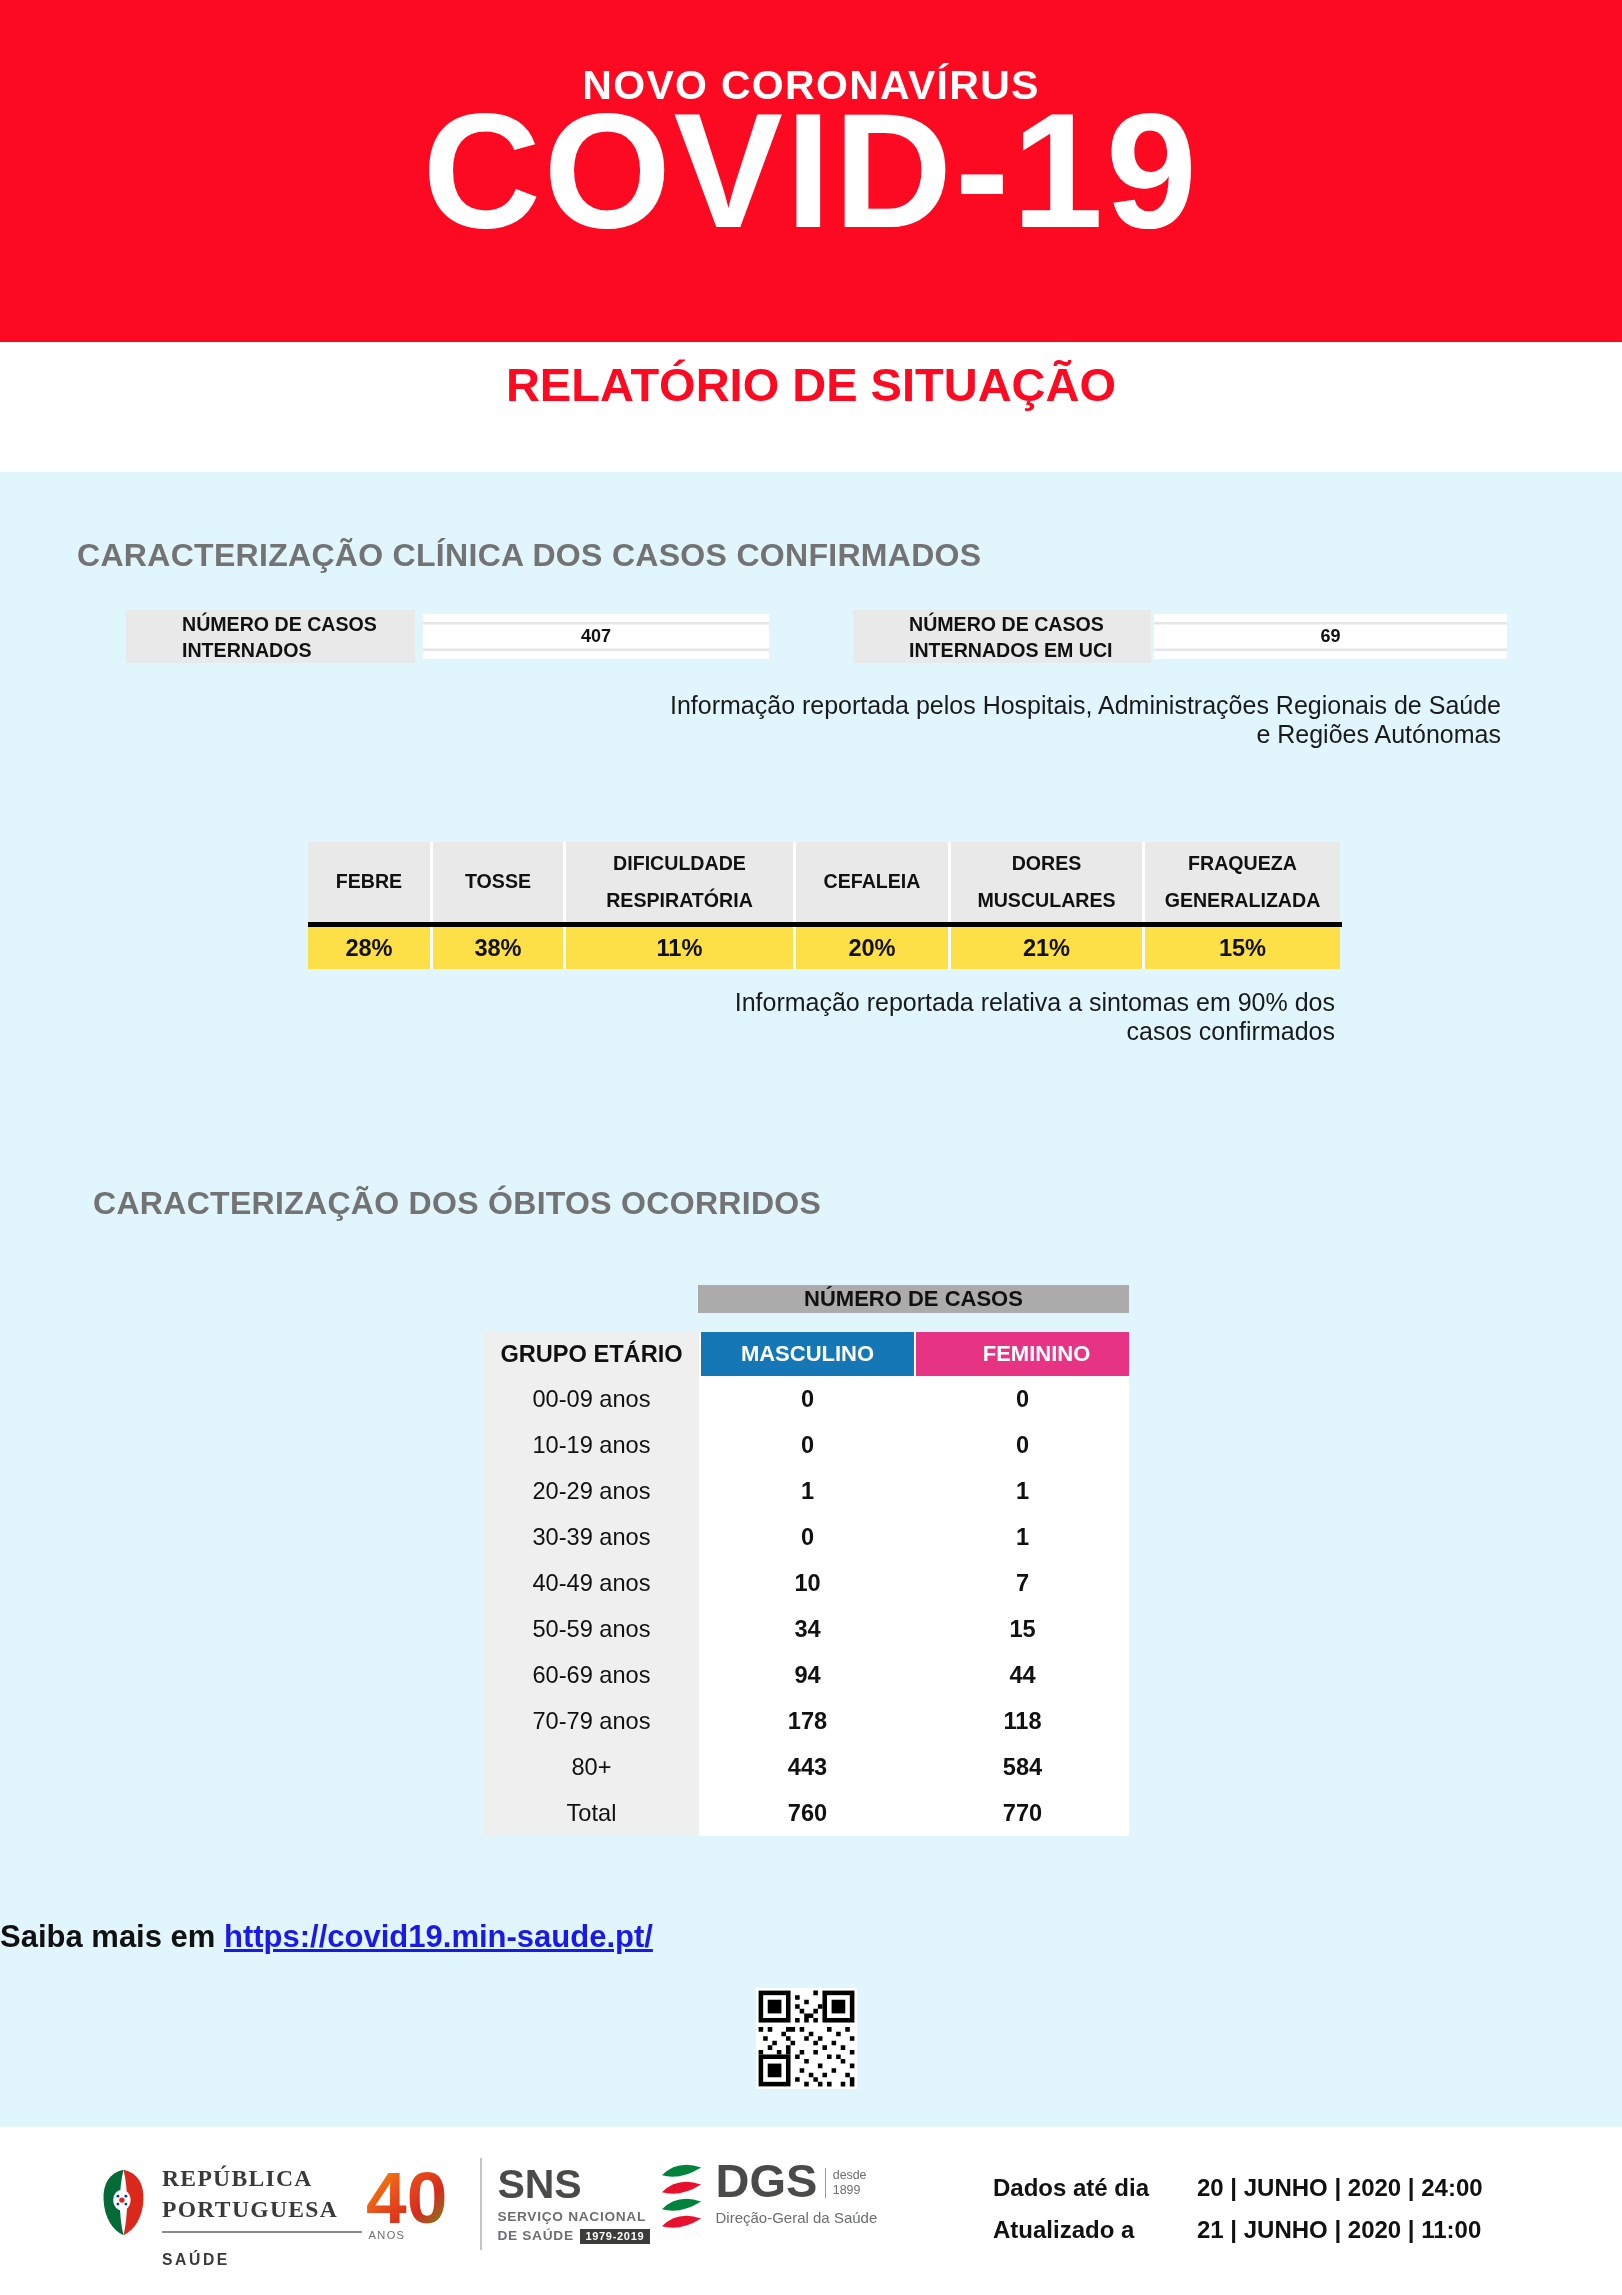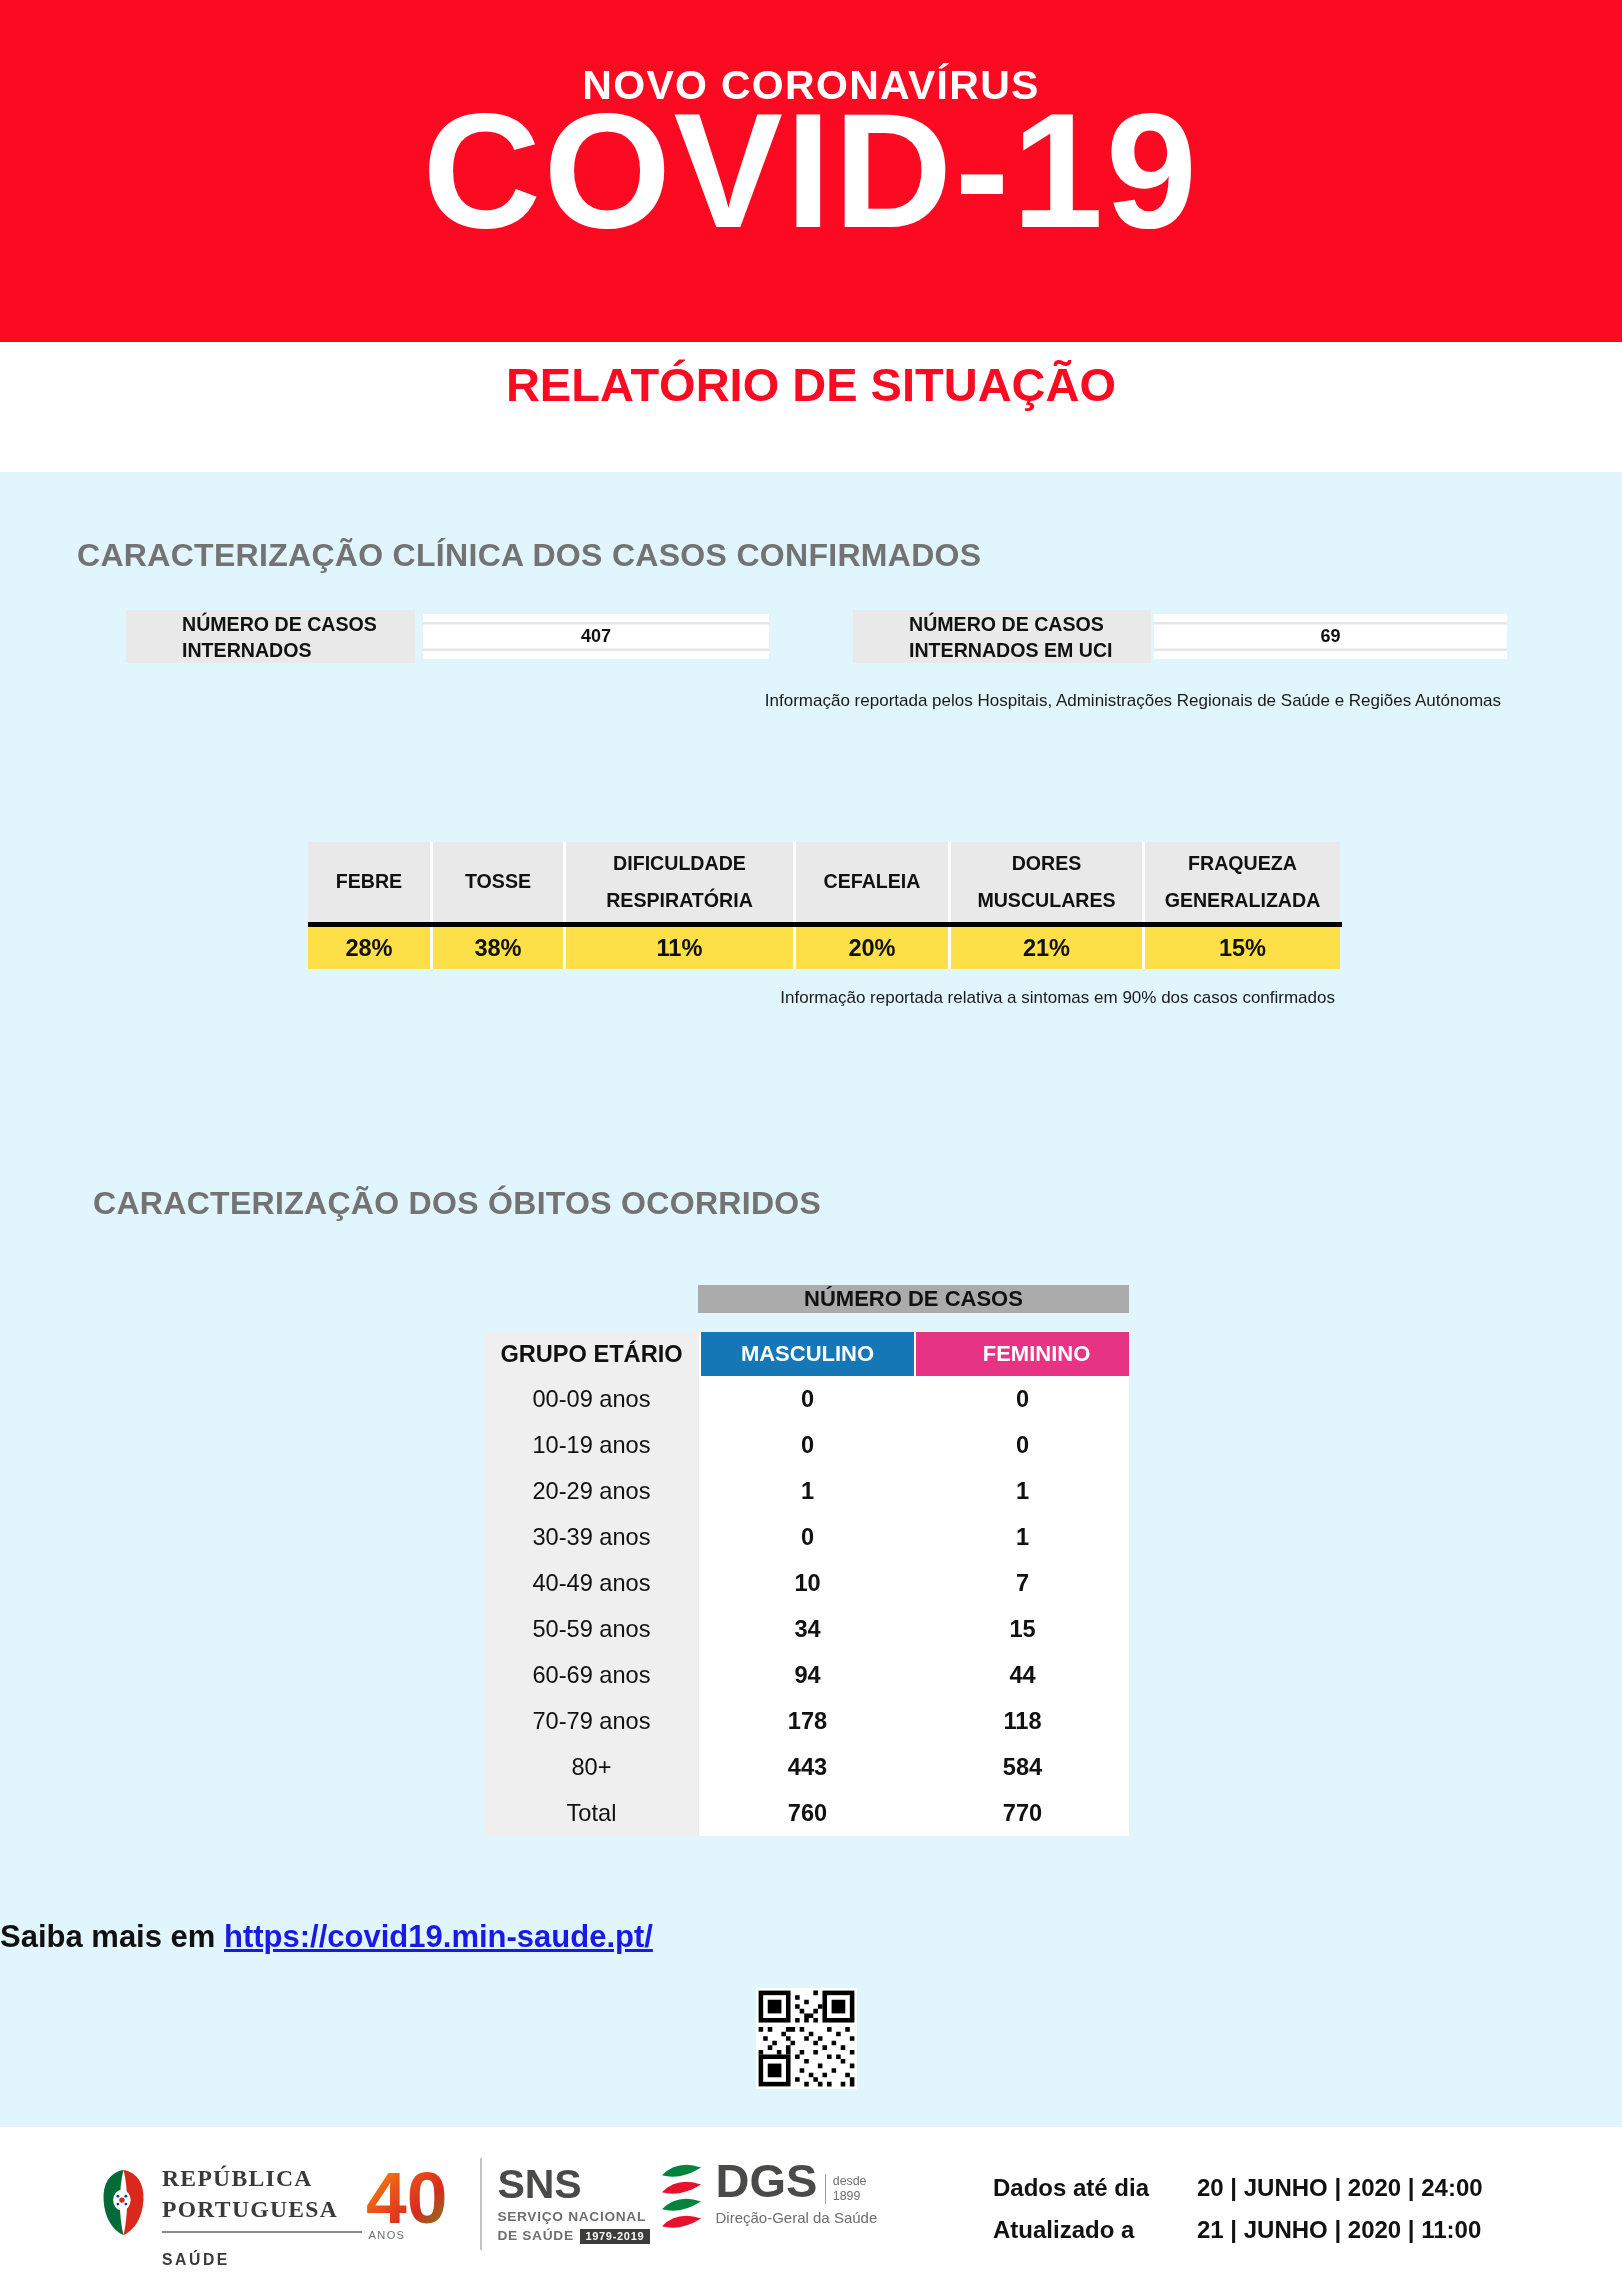--- a/index.html
+++ b/index.html
@@ -28,21 +28,21 @@
               padding-left:56px;box-sizing:border-box;}
   #stat-label-1{left:126px;top:610px;width:289px;height:53px;}
   #stat-label-2{left:853px;top:610px;width:298px;height:53px;}
   .stat-value{position:absolute;background:#fff;display:flex;align-items:center;justify-content:center;
               font-weight:bold;font-size:18px;
               box-shadow:inset 0 7.9px 0 #fff, inset 0 -7.9px 0 #fff,
                          inset 0 10.5px 0 #e6e6e6, inset 0 -10.5px 0 #e6e6e6;}
   #stat-value-1{left:423px;top:614px;width:346px;height:45px;}
   #stat-value-2{left:1154px;top:614px;width:353px;height:45px;}
 
-  .note{position:absolute;font-size:17px;color:#1a1a1a;text-align:right;}
+  .note{position:absolute;font-size:25px;color:#1a1a1a;text-align:right;}
   #note1{left:654px;top:691px;width:847px;}
   #note2{left:707px;top:988px;width:628px;}
 
   
   .symptoms{position:absolute;left:308px;top:842px;width:1034px;}
   .sym-head{display:flex;border-bottom:5.2px solid #000;}
   .sym-head .cell{background:#e9e9e9;height:80px;display:flex;align-items:center;justify-content:center;
                   text-align:center;font-weight:bold;font-size:19.6px;line-height:1.9;box-sizing:border-box;}
   .sym-vals{display:flex;}
   .sym-vals .cell{background:#fde047;height:42px;display:flex;align-items:center;justify-content:center;
@@ -79,21 +79,21 @@
 
   .logo-sns{position:absolute;left:366px;top:2158px;display:flex;align-items:center;}
   .sns-divider{width:2px;height:92px;background:#c4c4c4;margin:0 15.7px;}
   .sns-acronym{font-weight:bold;font-size:41px;color:#4a4a49;line-height:1;}
   .sns-sub{font-size:13.7px;color:#6d6e70;letter-spacing:0.7px;margin-top:3.9px;font-weight:bold;}
   .badge{display:inline-block;background:#3c3c3b;color:#fff;font-size:11px;font-weight:bold;
          padding:1.3px 5.2px;margin-left:6.5px;}
 
   .logo-dgs{position:absolute;left:658px;top:2159px;display:flex;align-items:flex-start;}
   .dgs-col{margin-left:10.5px;}
-  .dgs-row{display:flex;align-items:flex-end;}
+  .dgs-row{display:flex;align-items:center;}
   .dgs-acronym{font-weight:bold;font-size:47px;color:#4a4a49;line-height:0.95;}
   .dgs-desde{margin-left:7.9px;border-left:1.3px solid #9a9a9a;padding-left:6.5px;font-size:12.4px;
              color:#6d6e70;line-height:1.2;margin-top:3.9px;}
   .dgs-name{font-size:15px;color:#6d6e70;margin-top:5.2px;}
 
   .dates{position:absolute;left:993px;top:2174px;display:grid;grid-template-columns:204px auto;
          row-gap:14.4px;font-weight:bold;font-size:24px;color:#111;align-items:center;}
 </style>
 </head>
 <body>

